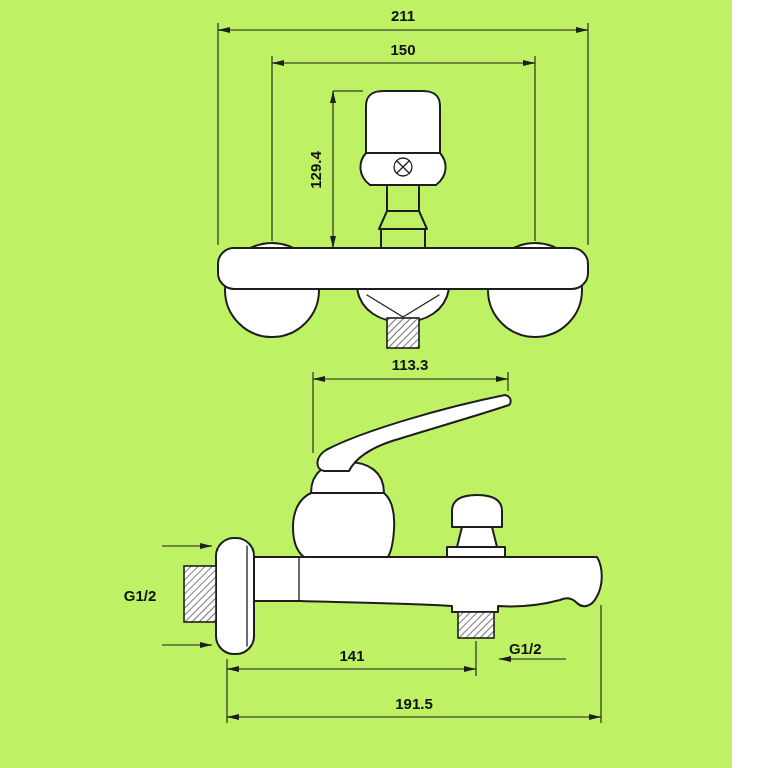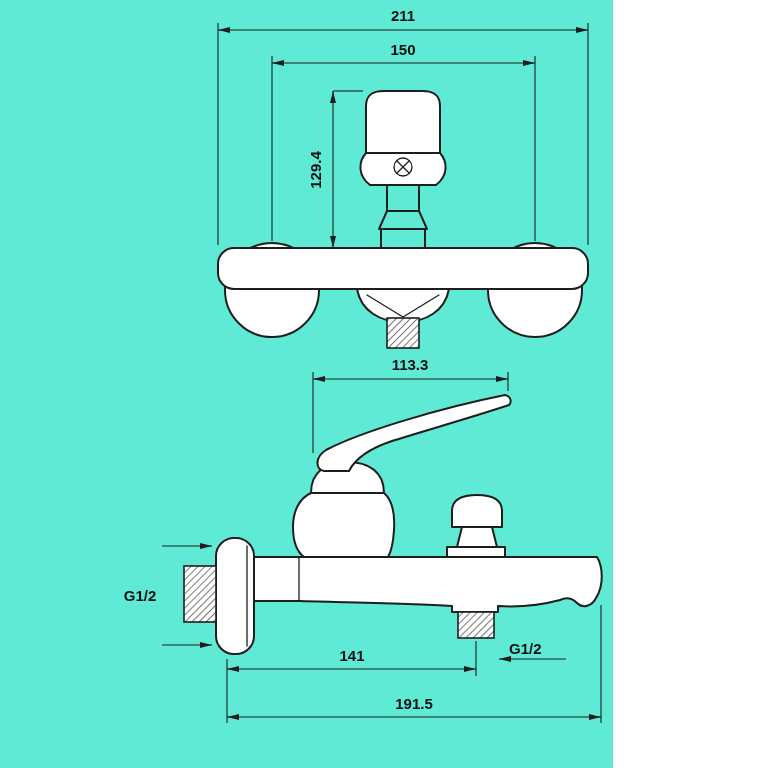--- a/index.html
+++ b/index.html
@@ -5,23 +5,23 @@
   html, body {
     margin: 0;
     padding: 0;
     background: #ffffff;
     width: 768px;
     height: 768px;
     font-family: "Liberation Sans", sans-serif;
   }
   .stage {
     position: relative;
-    width: 613px;
+    width: 732px;
     height: 768px;
-    background: #5eead4;
+    background: #bef264;
     overflow: hidden;
   }
   svg { display: block; }
   .obj  { fill: none; stroke: #1e1e1e; stroke-width: 2;   stroke-linejoin: round; stroke-linecap: round; }
   .objf { fill: #ffffff; stroke: #1e1e1e; stroke-width: 2; stroke-linejoin: round; stroke-linecap: round; }
   .det  { fill: none; stroke: #1e1e1e; stroke-width: 1.3; stroke-linejoin: round; stroke-linecap: round; }
   .dim  { fill: none; stroke: #1e1e1e; stroke-width: 1.1; }
   .thr  { stroke: #1e1e1e; stroke-width: 1.6; }
   .dimtext {
     font-family: "Liberation Sans", sans-serif;

